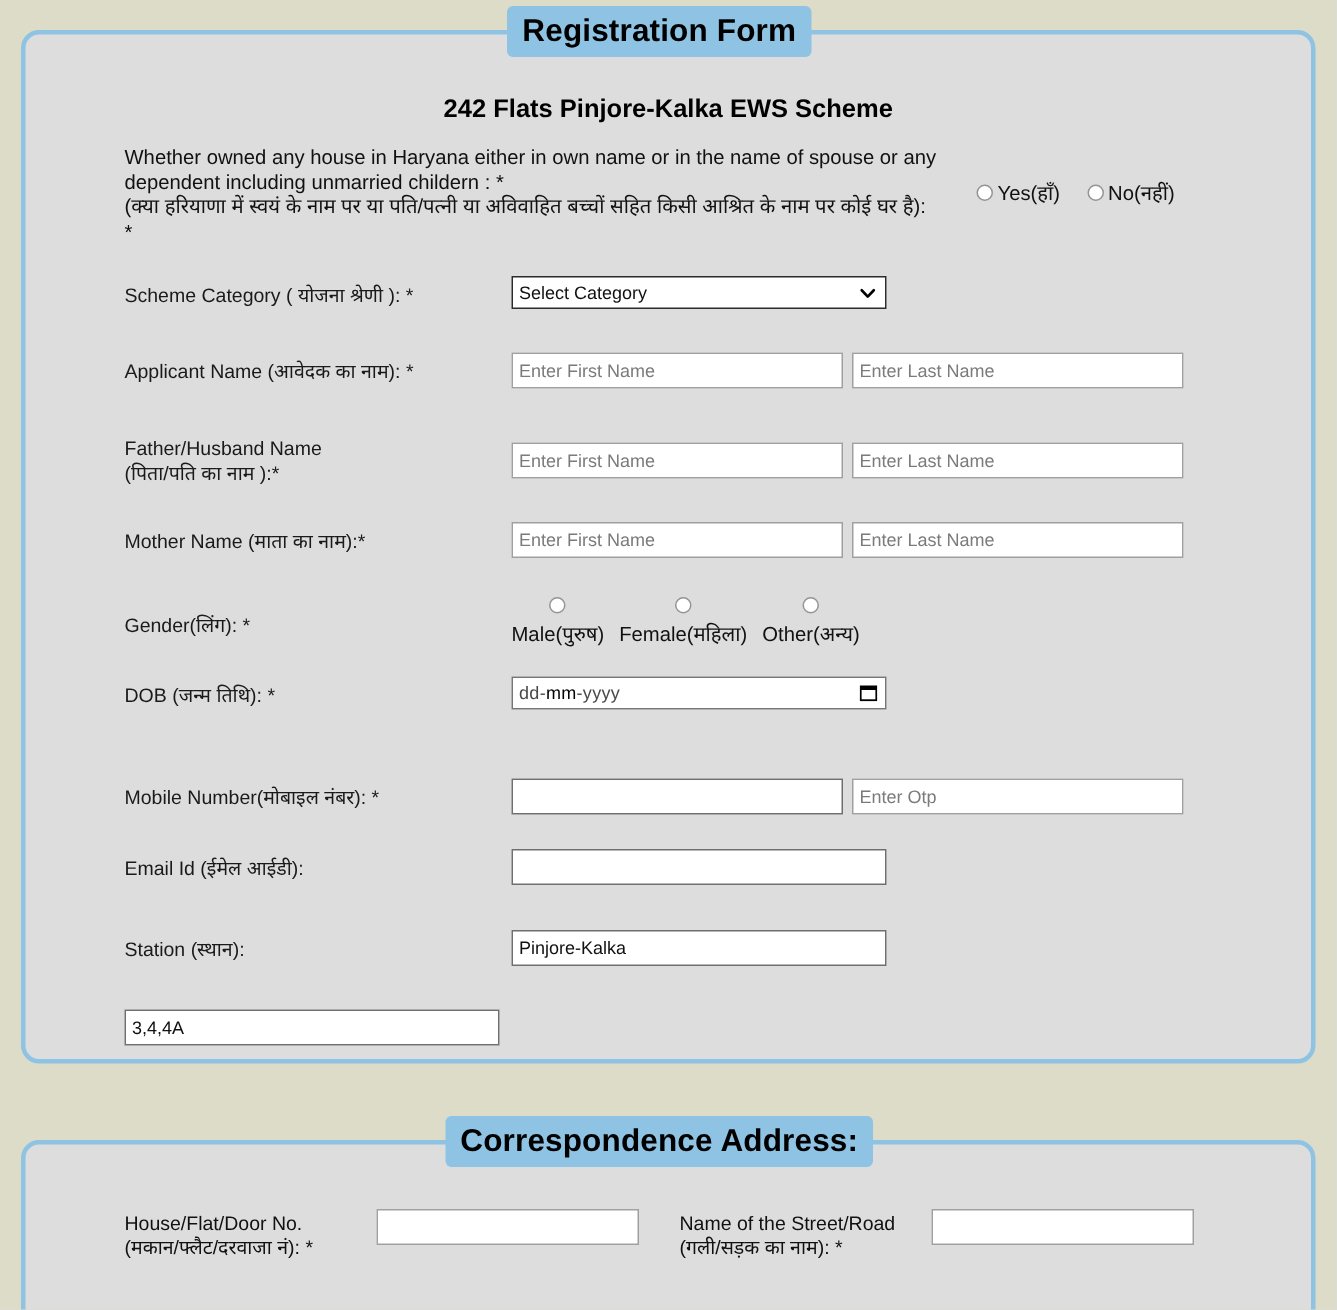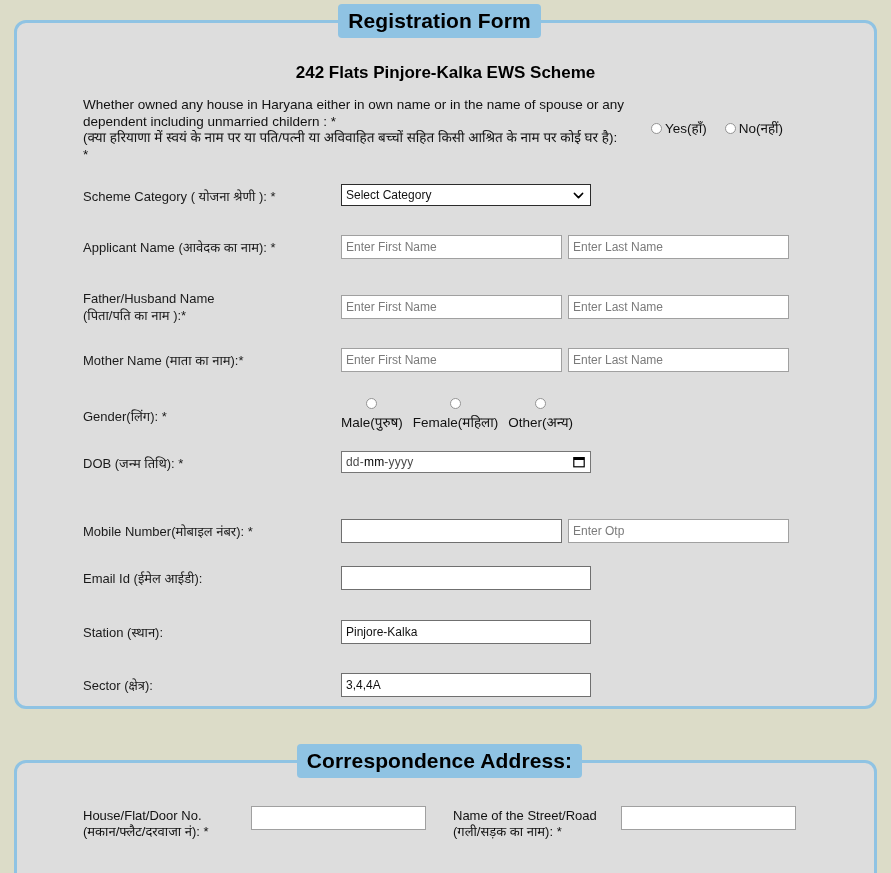--- a/index.html
+++ b/index.html
@@ -309,21 +309,20 @@
       <div class="lbl" style="width:258px;">Email Id (ईमेल आईडी):</div>
       <input type="text" class="w-full" style="border-color: rgb(111, 111, 111);">
     </div>
 
     <div class="row" style="margin-top:30px;">
       <div class="lbl" style="width:258px;">Station (स्थान):</div>
       <input type="text" class="w-full" style="border-color: rgb(111, 111, 111);" value="Pinjore-Kalka">
     </div>
 
     <div class="row" style="margin-top:29px;">
-      <div class="lbl" style="width:258px;">Sector (क्षेत्र):</div>
       <input type="text" class="w-full" style="border-color: rgb(111, 111, 111);" value="3,4,4A">
     </div>
 
   </div>
 
   <div class="card" style="margin-top:51px; height:160px;">
 
     <div class="card-legend">
       <span class="legend-pill">Correspondence Address:</span>
     </div>

